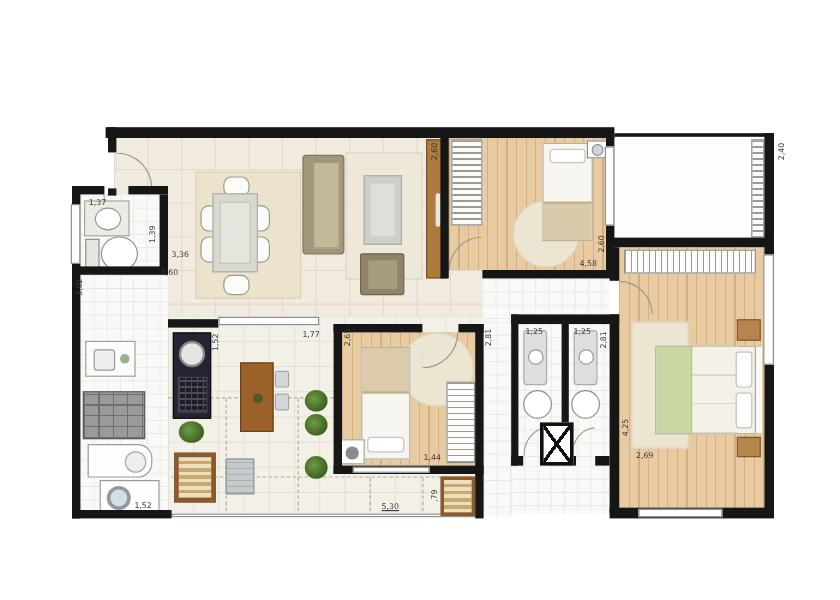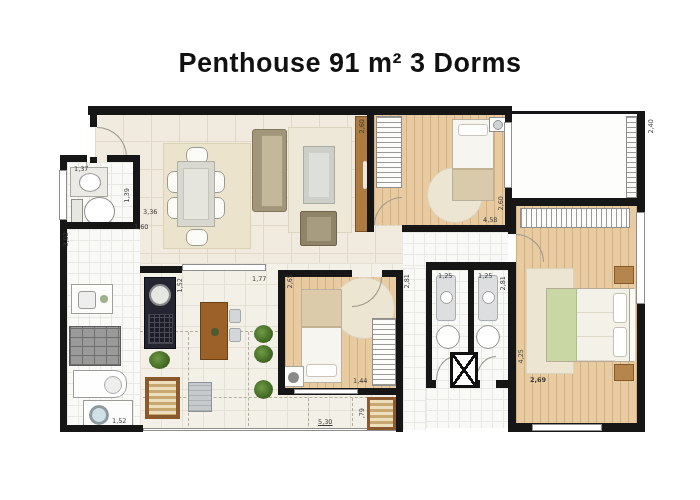--- a/index.html
+++ b/index.html
@@ -40,21 +40,20 @@
   .shaft{position:absolute;border:3px solid #111;box-sizing:border-box;z-index:26;
       background:linear-gradient(to top right,transparent 46%,#111 46%,#111 54%,transparent 54%),
                  linear-gradient(to bottom right,transparent 46%,#111 46%,#111 54%,transparent 54%),#fff;}
   .slats{background:repeating-linear-gradient(180deg,#ecdfbd 0 3px,#c9a771 3px 6px);}
   .inner{position:absolute;box-sizing:border-box;}
 </style>
 </head>
 <body>
 
 <div class="canvas">
-  <h1 class="title">Penthouse 91 m² 3 Dorms</h1>
 
   <div class="abs" style="left:0;top:0;width:700px;height:500px;">
 
     <div class="floor tile-beige" style="left:95px;top:113px;width:340px;height:155px;"></div>
     <div class="floor tile-white" style="left:402px;top:232px;width:106px;height:36px;"></div>
     <div class="floor tile-white" style="left:403px;top:268px;width:23px;height:162px;"></div>
     <div class="floor tile-white" style="left:426px;top:388px;width:82px;height:40px;"></div>
     <div class="floor tile-cream" style="left:140px;top:263px;width:263px;height:167px;"></div>
     <div class="floor tile-white" style="left:67px;top:229px;width:73px;height:196px;"></div>
     <div class="floor tile-white" style="left:67px;top:162px;width:66px;height:60px;"></div>
@@ -240,17 +239,17 @@
     <span class="dim v" style="left:359px;top:408px;">,79</span>
     <span class="dim v" style="left:287px;top:274px;">2,65</span>
     <span class="dim" style="left:353px;top:378px;">1,44</span>
     <span class="dim v" style="left:404px;top:274px;">2,81</span>
     <span class="dim v" style="left:500px;top:276px;">2,81</span>
     <span class="dim" style="left:438px;top:273px;">1,25</span>
     <span class="dim" style="left:478px;top:273px;">1,25</span>
     <span class="dim v" style="left:498px;top:196px;">2,60</span>
     <span class="dim" style="left:483px;top:217px;">4,58</span>
     <span class="dim v" style="left:518px;top:349px;">4,25</span>
-    <span class="dim" style="left:530px;top:377px;font-weight:bold;">2,69</span>
+    <span class="dim" style="left:530px;top:377px;">2,69</span>
     <span class="dim v" style="left:648px;top:119px;">2,40</span>
 
   </div>
 </div>
 
 </body></html>

